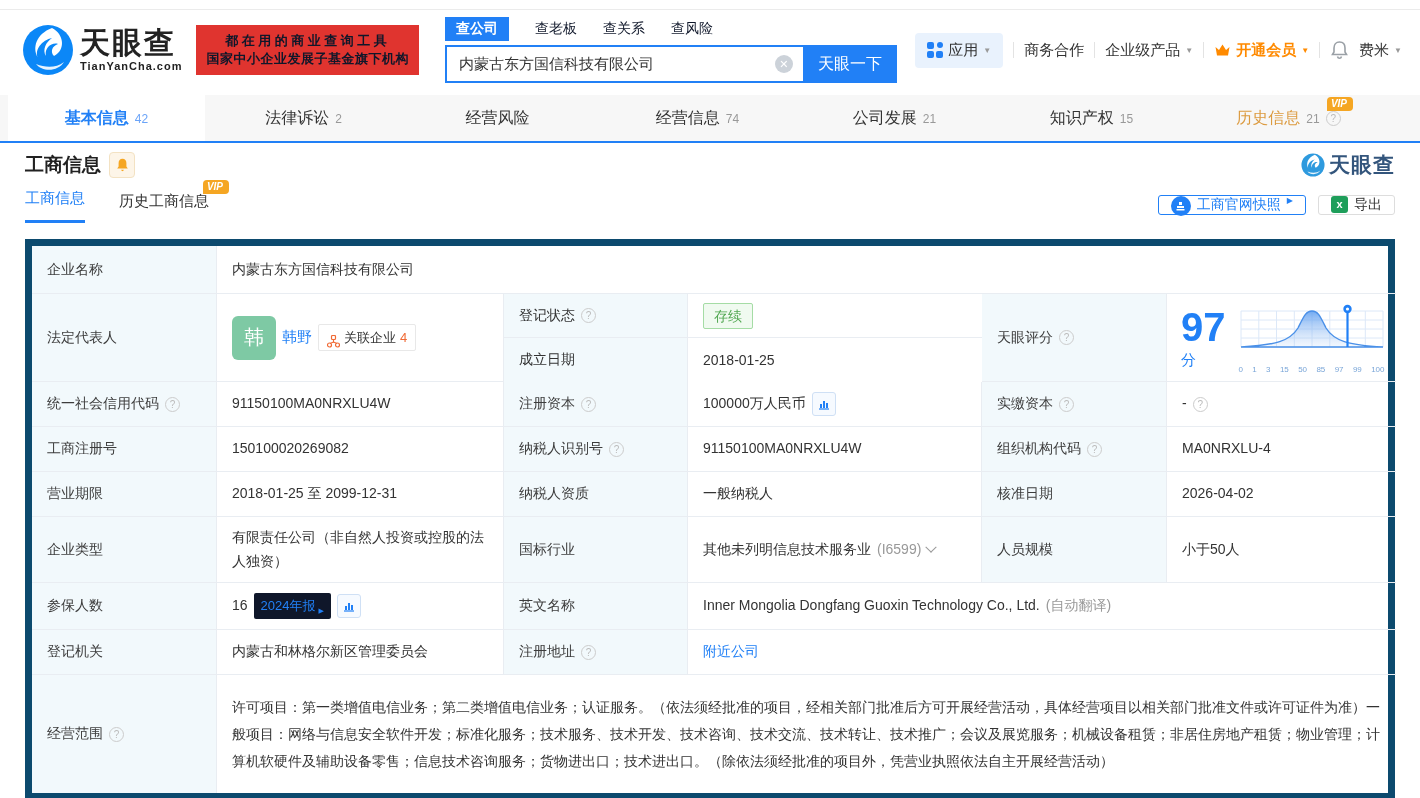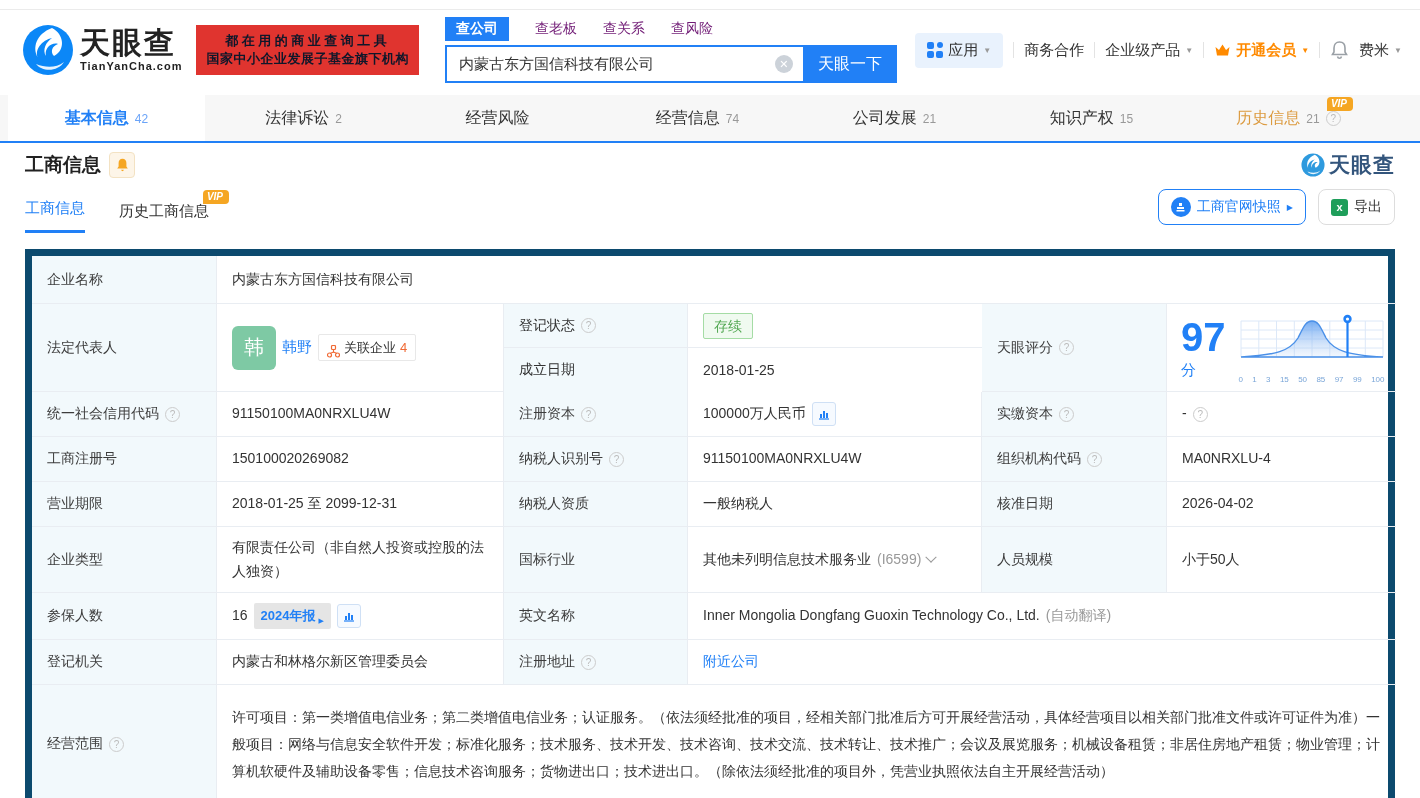--- a/index.html
+++ b/index.html
@@ -12,21 +12,21 @@
   .logo-swirl { width:52px; height:52px; }
   .logo-texts { margin-left:6px; }
   .logo-title { font-size:30px; font-weight:bold; color:#222; letter-spacing:2px; line-height:30px; }
   .logo-domain { font-size:11px; color:#222; font-weight:bold; letter-spacing:1px; margin-top:2px; }
   .slogan { background:#e0342f; color:#0f172a; margin-left:14px; padding:7px 10px; line-height:18px; font-size:13px; font-weight:bold; text-align:center; }
   .slogan .l1 { letter-spacing:3.5px; }
   .slogan .l2 { letter-spacing:0.5px; }
 
   .search { margin-left:26px; width:452px; }
   .search-tabs { display:flex; align-items:center; gap:26px; font-size:14px; margin-bottom:0; }
-  .search-tab { color:#701a75; padding:3px 0; cursor:pointer; }
+  .search-tab { color:#0f172a; padding:3px 0; cursor:pointer; }
   .search-tab.active { background:#2180f6; color:#fff; padding:3px 11px; font-weight:bold; }
   .search-row { display:flex; margin-top:4px; }
   .search-box { position:relative; flex:1; }
   .search-input { width:100%; height:38px; border:2px solid #2180f6; border-right:none; padding:0 34px 0 12px; font-size:15px; color:#333; outline:none; font-family:inherit; }
   .clear-icon { position:absolute; right:10px; top:10px; width:18px; height:18px; border-radius:50%; background:#ccd2d9; color:#fff; font-size:11px; line-height:18px; text-align:center; cursor:pointer; }
   .search-btn { width:94px; height:38px; background:#2180f6; color:#fff; border:none; font-size:16px; cursor:pointer; font-family:inherit; }
 
   .topnav { margin-left:auto; display:flex; align-items:center; font-size:15px; color:#333; gap:10px; white-space:nowrap; }
   .nav-sep { width:1px; height:16px; background:#e3e3e3; }
   .nav-item { display:flex; align-items:center; gap:5px; cursor:pointer; }
@@ -56,21 +56,21 @@
   .sec-title { font-size:19px; font-weight:bold; color:#222; }
   .sec-bell { width:26px; height:26px; margin-left:8px; background:#fdf5e8; border:1px solid #f3e2c3; border-radius:4px; display:flex; align-items:center; justify-content:center; cursor:pointer; }
   .watermark { margin-left:auto; display:flex; align-items:center; gap:4px; }
   .watermark span { font-size:21px; font-weight:bold; color:#33557c; letter-spacing:1px; }
 
   .subtab-row { display:flex; align-items:flex-end; margin-top:10px; }
   .subtab { font-size:15px; padding-bottom:12px; cursor:pointer; position:relative; margin-right:34px; }
   .subtab.active { color:#2180f6; border-bottom:3px solid #2180f6; }
   .subtab .vip-badge { top:-12px; right:-20px; }
   .sec-actions { margin-left:auto; display:flex; gap:12px; padding-bottom:8px; }
-  .btn { height:36px; display:flex; align-items:center; gap:6px; padding:0 12px; border-radius:8px; background:#fff; font-size:14px; cursor:pointer; }
+  .btn { height:20px; display:flex; align-items:flex-start; gap:6px; padding:0 12px; border-radius:3px; background:#fff; font-size:14px; cursor:pointer; }
   .btn-snapshot { border:1px solid #2180f6; color:#2180f6; }
   .btn-export { border:1px solid #ddd; color:#333; }
   .stamp-circle { width:20px; height:20px; border-radius:50%; background:#2180f6; display:flex; align-items:center; justify-content:center; }
   .tri { font-size:8px; color:#2180f6; }
   .xls-icon { width:17px; height:17px; background:#1e9e5a; border-radius:3px; color:#fff; font-size:11px; font-weight:bold; line-height:17px; text-align:center; }
 
   
   .biz-table { margin-top:16px; display:grid; grid-template-columns:185px 287px 184px 294px 185px 1fr;
     grid-template-rows:48px 88px 45px 45px 45px 66px 47px 45px 118px;
     border:7px solid #0c4a6e; font-size:14px; }
@@ -84,21 +84,21 @@
   .sub2 .icell { display:flex; align-items:center; gap:6px; padding:8px 15px; border-bottom:1px solid #e9edf2; }
   .sub2 .icell.lab { border-right:1px solid #e9edf2; background:#f2f9fc; }
   .sub2 .icell.bot { border-bottom:none; }
 
   .avatar { width:44px; height:44px; border-radius:6px; background:#7ec9a4; color:#fff; font-size:20px; display:flex; align-items:center; justify-content:center; flex:none; }
   .link { color:#2180f6; cursor:pointer; }
   .rel-badge { display:flex; align-items:flex-end; gap:4px; border:1px solid #e8e8e8; border-radius:2px; padding:2px 8px; font-size:13px; cursor:pointer; background:#fff; }
   .rel-badge .num { color:#f06a35; }
   .status-badge { background:#f0faf0; border:1px solid #a5dca5; color:#53a853; padding:1px 10px; border-radius:2px; font-size:14px; line-height:22px; }
   .chart-btn { width:24px; height:24px; border:1px solid #cfe0f5; background:#f6faff; border-radius:3px; display:flex; align-items:center; justify-content:center; cursor:pointer; flex:none; }
-  .report-badge { background:#e5e5e5; color:#2180f6; font-size:13px; padding:2px 7px; border-radius:2px; cursor:pointer; display:flex; align-items:flex-end; gap:3px;font-weight:bold; }
+  .report-badge { background:#0f172a; color:#2180f6; font-size:13px; padding:2px 7px; border-radius:2px; cursor:pointer; display:flex; align-items:flex-end; gap:3px; }
   .report-badge .tri { font-size:7px; }
   .gray { color:#999; }
   .chev { width:8px; height:8px; border-right:1.5px solid #999; border-bottom:1.5px solid #999; transform:rotate(45deg) translate(-2px,-2px); display:inline-block; cursor:pointer; flex:none; }
 
   .score-cell { padding:6px 10px 2px 14px; gap:10px; }
   .score-num { font-size:40px; font-weight:bold; color:#2180f6; line-height:1; }
   .score-unit { font-size:15px; color:#2180f6; }
   .score-chart { width:150px; }
   .score-ticks { display:flex; justify-content:space-between; font-size:8px; color:#7aa6d8; margin-top:1px; padding:0 1px; }
 

